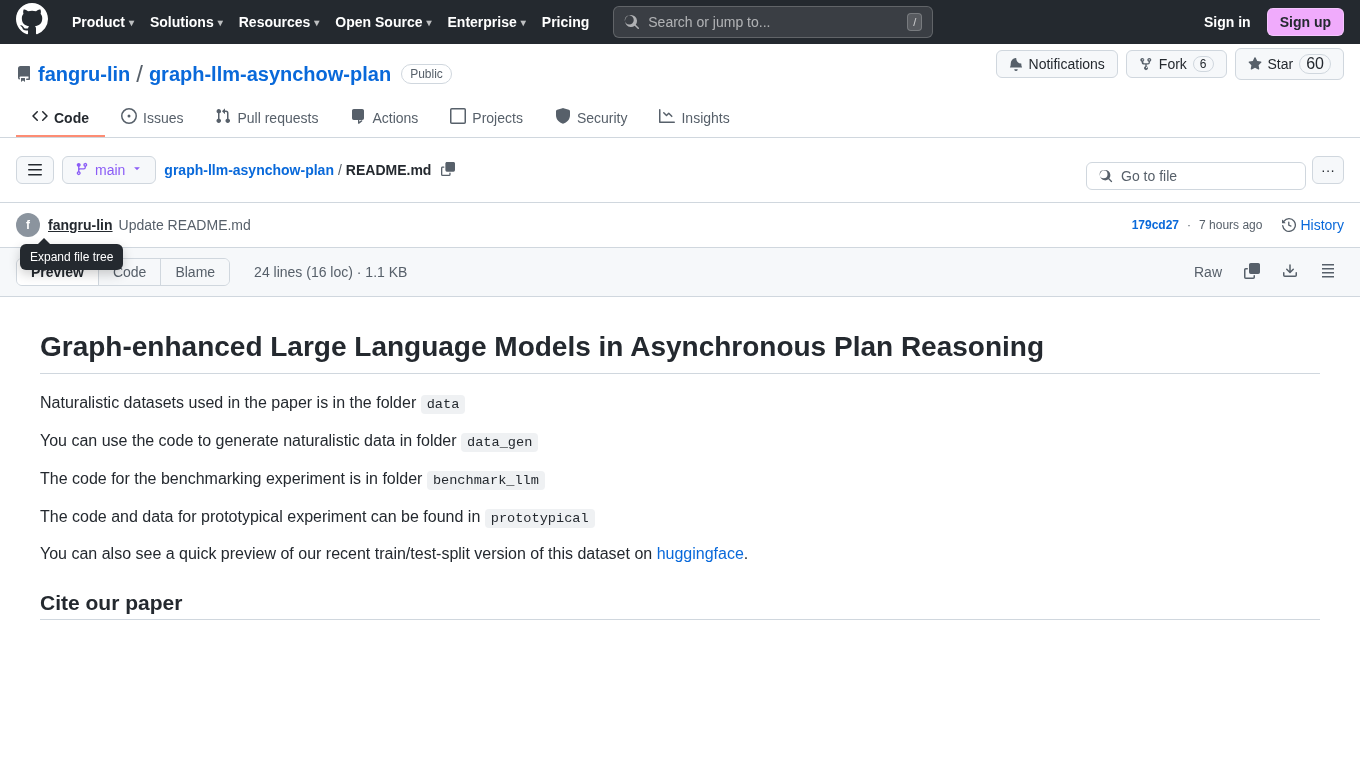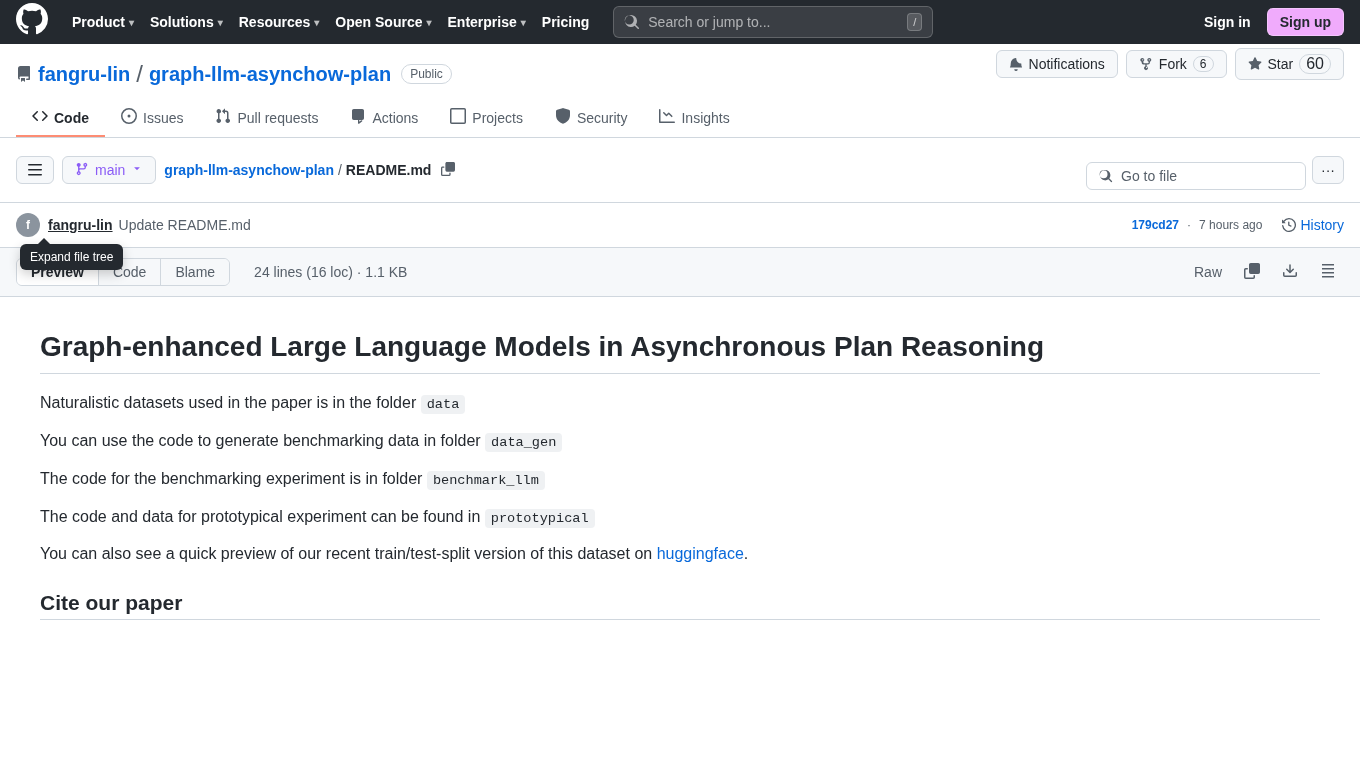--- a/index.html
+++ b/index.html
@@ -348,21 +348,21 @@
 
   <div class="content-area">
     <h1 class="readme-h1">Graph-enhanced Large Language Models in Asynchronous Plan Reasoning</h1>
 
 
     <p class="readme-p">
       <span>Naturalistic datasets used in the paper is in the folder </span><code class="code-inline">data</code>
     </p>
 
     <p class="readme-p">
-      <span>You can use the code to generate benchmarking data in folder </span><code class="code-inline">data_gen</code>
+      <span>You can use the code to generate naturalistic data in folder </span><code class="code-inline">data_gen</code>
     </p>
 
     <p class="readme-p">
       <span>The code for the benchmarking experiment is in folder </span><code class="code-inline">benchmark_llm</code>
     </p>
 
     <p class="readme-p">
       <span>The code and data for prototypical experiment can be found in </span><code class="code-inline">prototypical</code>
     </p>
 

